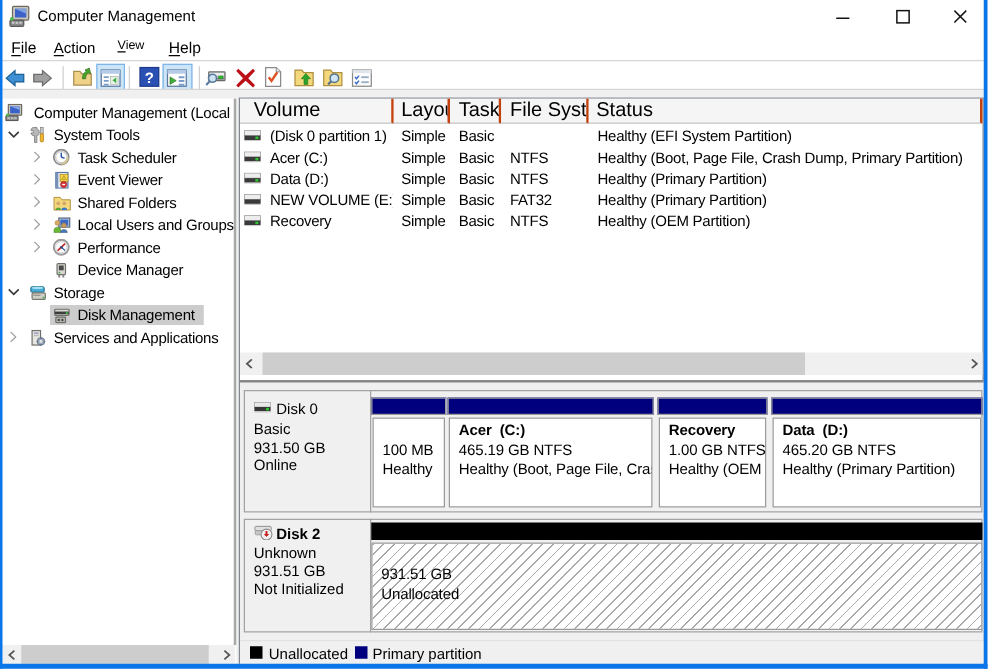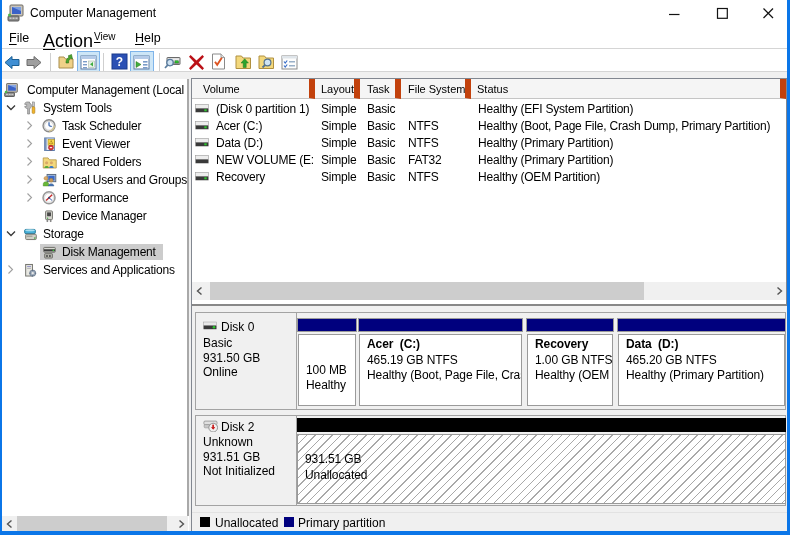--- a/index.html
+++ b/index.html
@@ -4,21 +4,21 @@
 <style>
   html,body{margin:0;padding:0;}
   body{width:790px;height:535px;position:relative;overflow:hidden;
        font-family:"Liberation Sans",sans-serif;font-size:12px;color:#000;background:#fff;}
   .abs{position:absolute;}
   #title{left:30px;top:6px;font-size:12px;}
   .menu u{text-decoration:underline;text-underline-offset:2px;}
   .tsep{top:53px;width:1px;height:19px;background:#cfcfcf;}
   .tsel{top:51px;height:22px;background:#cde6f7;border:1px solid #7eb4ea;box-sizing:border-box;}
   .ti{position:absolute;height:18px;line-height:18px;white-space:nowrap;font-size:12px;letter-spacing:-0.2px;}
-  .hcell{position:absolute;top:0;height:20px;line-height:20px;background:#f5f5f5;border-right:6px solid #c2410c;border-bottom:1px solid #c5c5c5;box-sizing:border-box;padding-left:11px;font-size:11px;white-space:nowrap;overflow:hidden;}
+  .hcell{position:absolute;top:0;height:20px;line-height:20px;background:#f5f5f5;border-right:2px solid #c2410c;border-bottom:1px solid #c5c5c5;box-sizing:border-box;padding-left:11px;font-size:16px;white-space:nowrap;overflow:hidden;}
   .row{position:absolute;height:17px;white-space:nowrap;font-size:12px;letter-spacing:-0.2px;}
   .rc{position:absolute;top:0;line-height:17px;}
   .dlabel div{line-height:14.5px;font-size:12px;}
   .pstripe{position:absolute;background:#00007e;}
   .pbox{position:absolute;background:#fff;border:1px solid #9a9a9a;box-sizing:border-box;overflow:hidden;}
   .pbox div{line-height:15.5px;white-space:nowrap;font-size:12px;padding-left:7px;letter-spacing:-0.1px;}
   .hatch{background-color:#fff;background-image:repeating-linear-gradient(135deg,#a9a9a9 0,#a9a9a9 1px,transparent 1px,transparent 6px);}
   .lsq{position:absolute;top:4px;width:10px;height:10px;}
   b{font-weight:bold;}
 </style>
@@ -36,21 +36,21 @@
   <circle cx="2.5" cy="11" r="1.5" fill="#4db84d"></circle>
 </svg>
 <div class="abs" id="title">Computer Management</div>
 <svg class="abs" style="left:666px;top:7px" width="112" height="13" viewBox="0 0 112 13">
   <line x1="3" y1="7.5" x2="13.5" y2="7.5" stroke="#131313" stroke-width="1.2"></line>
   <rect x="51.5" y="1.5" width="9.8" height="9.8" fill="none" stroke="#131313" stroke-width="1.2"></rect>
   <line x1="97.5" y1="1.5" x2="107" y2="11" stroke="#131313" stroke-width="1.2"></line>
   <line x1="107" y1="1.5" x2="97.5" y2="11" stroke="#131313" stroke-width="1.2"></line>
 </svg>
 <div class="abs menu" style="left:9px;top:31px;font-size:12.5px"><u>F</u>ile</div>
-<div class="abs menu" style="left:43px;top:31px;font-size:18px"><u>A</u>ction</div>
+<div class="abs menu" style="left:43px;top:31px;font-size:12px"><u>A</u>ction</div>
 <div class="abs menu" style="left:94px;top:31px;font-size:10px"><u>V</u>iew</div>
 <div class="abs menu" style="left:135px;top:31px;font-size:12.5px"><u>H</u>elp</div>
 <div class="abs" style="left:2px;top:48px;width:785px;height:1px;background:#d5d5d5"></div>
 <div class="abs tsel" style="left:77px;width:23px"></div>
 <div class="abs tsel" style="left:130px;width:24px"></div>
 <div class="abs tsep" style="left:50px"></div>
 <div class="abs tsep" style="left:103px"></div>
 <div class="abs tsep" style="left:159px"></div>
 <svg class="abs" style="left:4px;top:54px" width="17" height="17" viewBox="0 0 17 17">
     <path d="M1 8.5 L8 2.5 L8 5.5 L15 5.5 L15 11.5 L8 11.5 L8 14.5 Z" fill="#3f8fd4" stroke="#1b5f93" stroke-width="1"></path>
@@ -344,28 +344,28 @@
     <div>931.50 GB</div>
     <div>Online</div>
   </div>
 <svg class="abs" style="left:203px;top:420px" width="16" height="12" viewBox="0 0 14 11">
     <rect x="0.5" y="1" width="12" height="3.4" rx="1" fill="#e0e0e0" stroke="#8a8a8a" stroke-width="0.7"></rect>
 <rect x="0.7" y="4.2" width="11.6" height="3" rx="1" fill="#c8c8c8" stroke="#8a8a8a" stroke-width="0.5"></rect>
 <circle cx="9" cy="7" r="4" fill="#f0f0f0" stroke="#8a8a8a" stroke-width="0.8"></circle>
 <path d="M9 4.2 L9 8 M9 9.8 L9 8 M7.2 6.6 L9 8.6 L10.8 6.6 L9.6 6.6 L9.6 4.4 L8.4 4.4 L8.4 6.6 Z" fill="#c82020" stroke="none"></path>
 <path d="M8.4 4.4 L9.6 4.4 L9.6 6.6 L10.8 6.6 L9 8.6 L7.2 6.6 L8.4 6.6 Z" fill="#c82020"></path>
   </svg>
-<div class="abs" style="left:221px;top:420px;font-weight:normal">Disk 2</div>
+<div class="abs" style="left:221px;top:420px;font-weight:bold">Disk 2</div>
 <div class="abs dlabel" style="left:203px;top:435px">
     <div>Unknown</div>
     <div>931.51 GB</div>
     <div>Not Initialized</div>
   </div>
 <div class="pstripe" style="left:297px;top:318px;width:60px;height:14px;border:1px solid #9a9a9a;box-sizing:border-box"></div>
-<div class="pbox" style="left:298px;top:334px;width:58px;height:72px;padding-top:12px">
+<div class="pbox" style="left:298px;top:334px;width:58px;height:72px;padding-top:2px">
     <div>&nbsp;</div>
     <div>100 MB</div>
     <div>Healthy</div>
   </div>
 <div class="pstripe" style="left:358px;top:318px;width:165px;height:14px;border:1px solid #9a9a9a;box-sizing:border-box"></div>
 <div class="pbox" style="left:359px;top:334px;width:163px;height:72px;padding-top:2px">
     <div><b>Acer&nbsp; (C:)</b></div>
     <div>465.19 GB NTFS</div>
     <div>Healthy (Boot, Page File, Cras</div>
   </div>

